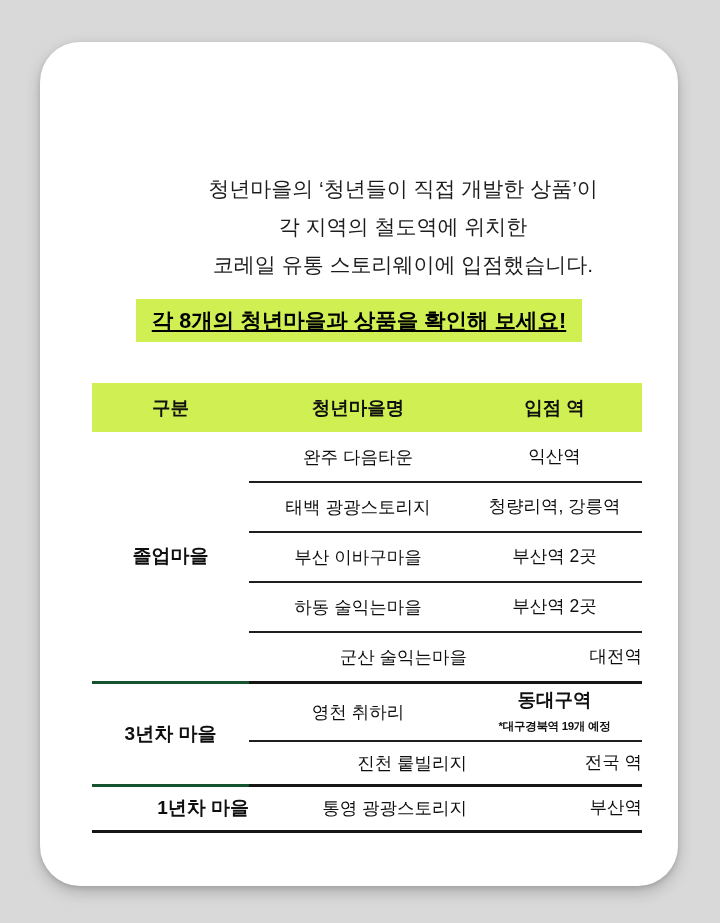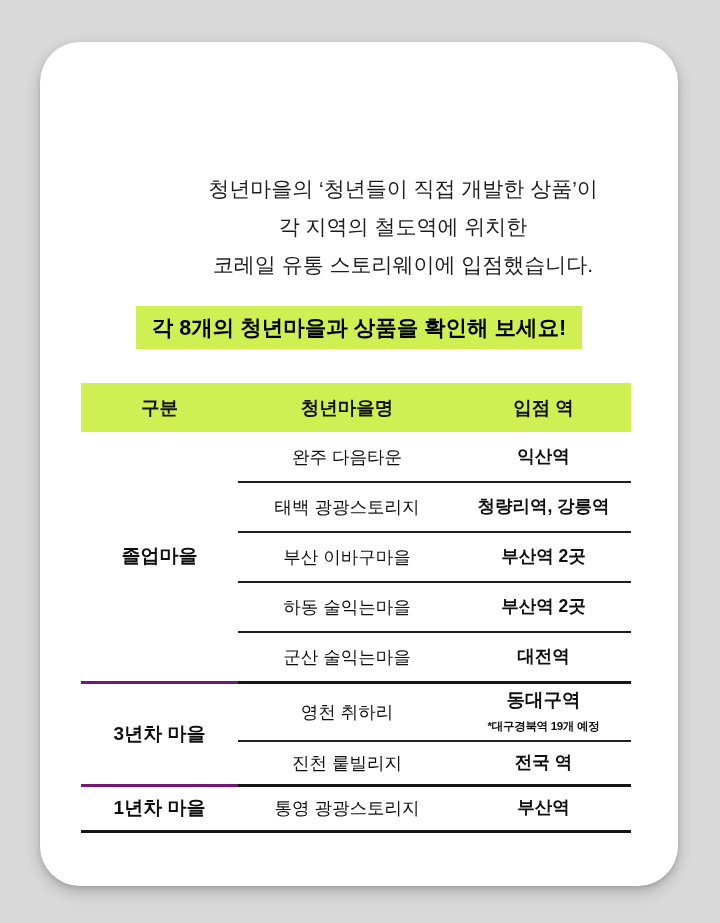--- a/index.html
+++ b/index.html
@@ -25,50 +25,50 @@
     display:flex;align-items:center;justify-content:center;
     font-size:34px;font-weight:900;letter-spacing:3px;color:#0a0a0a;
     text-shadow:0 0 1px #000;
   }
   .intro{
     position:absolute;left:40px;top:170px;width:638px;
     text-align:center;font-size:21px;line-height:38px;
     color:#1c1c1c;font-weight:500;padding-left:44px;
   }
   .highlight-row{
-    position:absolute;left:40px;top:306px;width:638px;
-    display:flex;justify-content:center;
+    position:absolute;left:40px;top:299px;width:638px;
+    display:flex;justify-content:center;text-decoration:underline;
   }
   .highlight{
     background:var(--lime,#d0ef52);
     padding:7px 16px;font-size:21.5px;font-weight:700;color:#000;
   }
   table.store-table{
-    position:absolute;left:81px;top:383px;width:550px;
+    position:absolute;left:92px;top:383px;width:550px;
     border-collapse:collapse;table-layout:fixed;
   }
   .store-table th{
     background:var(--lime,#d0ef52);height:49px;
     font-size:18.5px;font-weight:700;color:#101010;padding:0;
   }
   .store-table td{
     text-align:center;vertical-align:middle;padding:0;
     font-size:17.5px;color:#0f0f0f;font-weight:500;
   }
   .store-table tbody tr{height:50px;}
   .store-table tbody tr:nth-child(6){height:59px;}
   .store-table tbody tr:nth-child(7){height:44px;}
   .store-table tbody tr:nth-child(8){height:46px;margin-top:28px;}
-  td.group-cell{font-size:19px;font-weight:700;border-bottom:3px solid #701a75;}
+  td.group-cell{font-size:19px;font-weight:700;border-bottom:3px solid #14532d;}
   tr.row-mid td.cell-village, tr.row-mid td.cell-station{
     border-bottom:2px solid #1f1f1f;
     text-align:center;
   }
-  tr.row-groupend td{border-bottom:3px solid #161616;}
-  .station-main{font-size:17.5px;line-height:1.1;font-weight:bold;}
+  tr.row-groupend td{border-bottom:3px solid #161616;text-align:right;}
+  .station-main{font-size:17.5px;line-height:1.1;}
   .station-main.em{font-weight:700;font-size:18.5px;}
   .station-note{font-size:11.5px;font-weight:700;line-height:1.2;margin-top:10px;letter-spacing:-0.3px;}
 </style>
 </head>
 <body>
 
 <div class="stage">
   <div class="card"></div>
 
 

